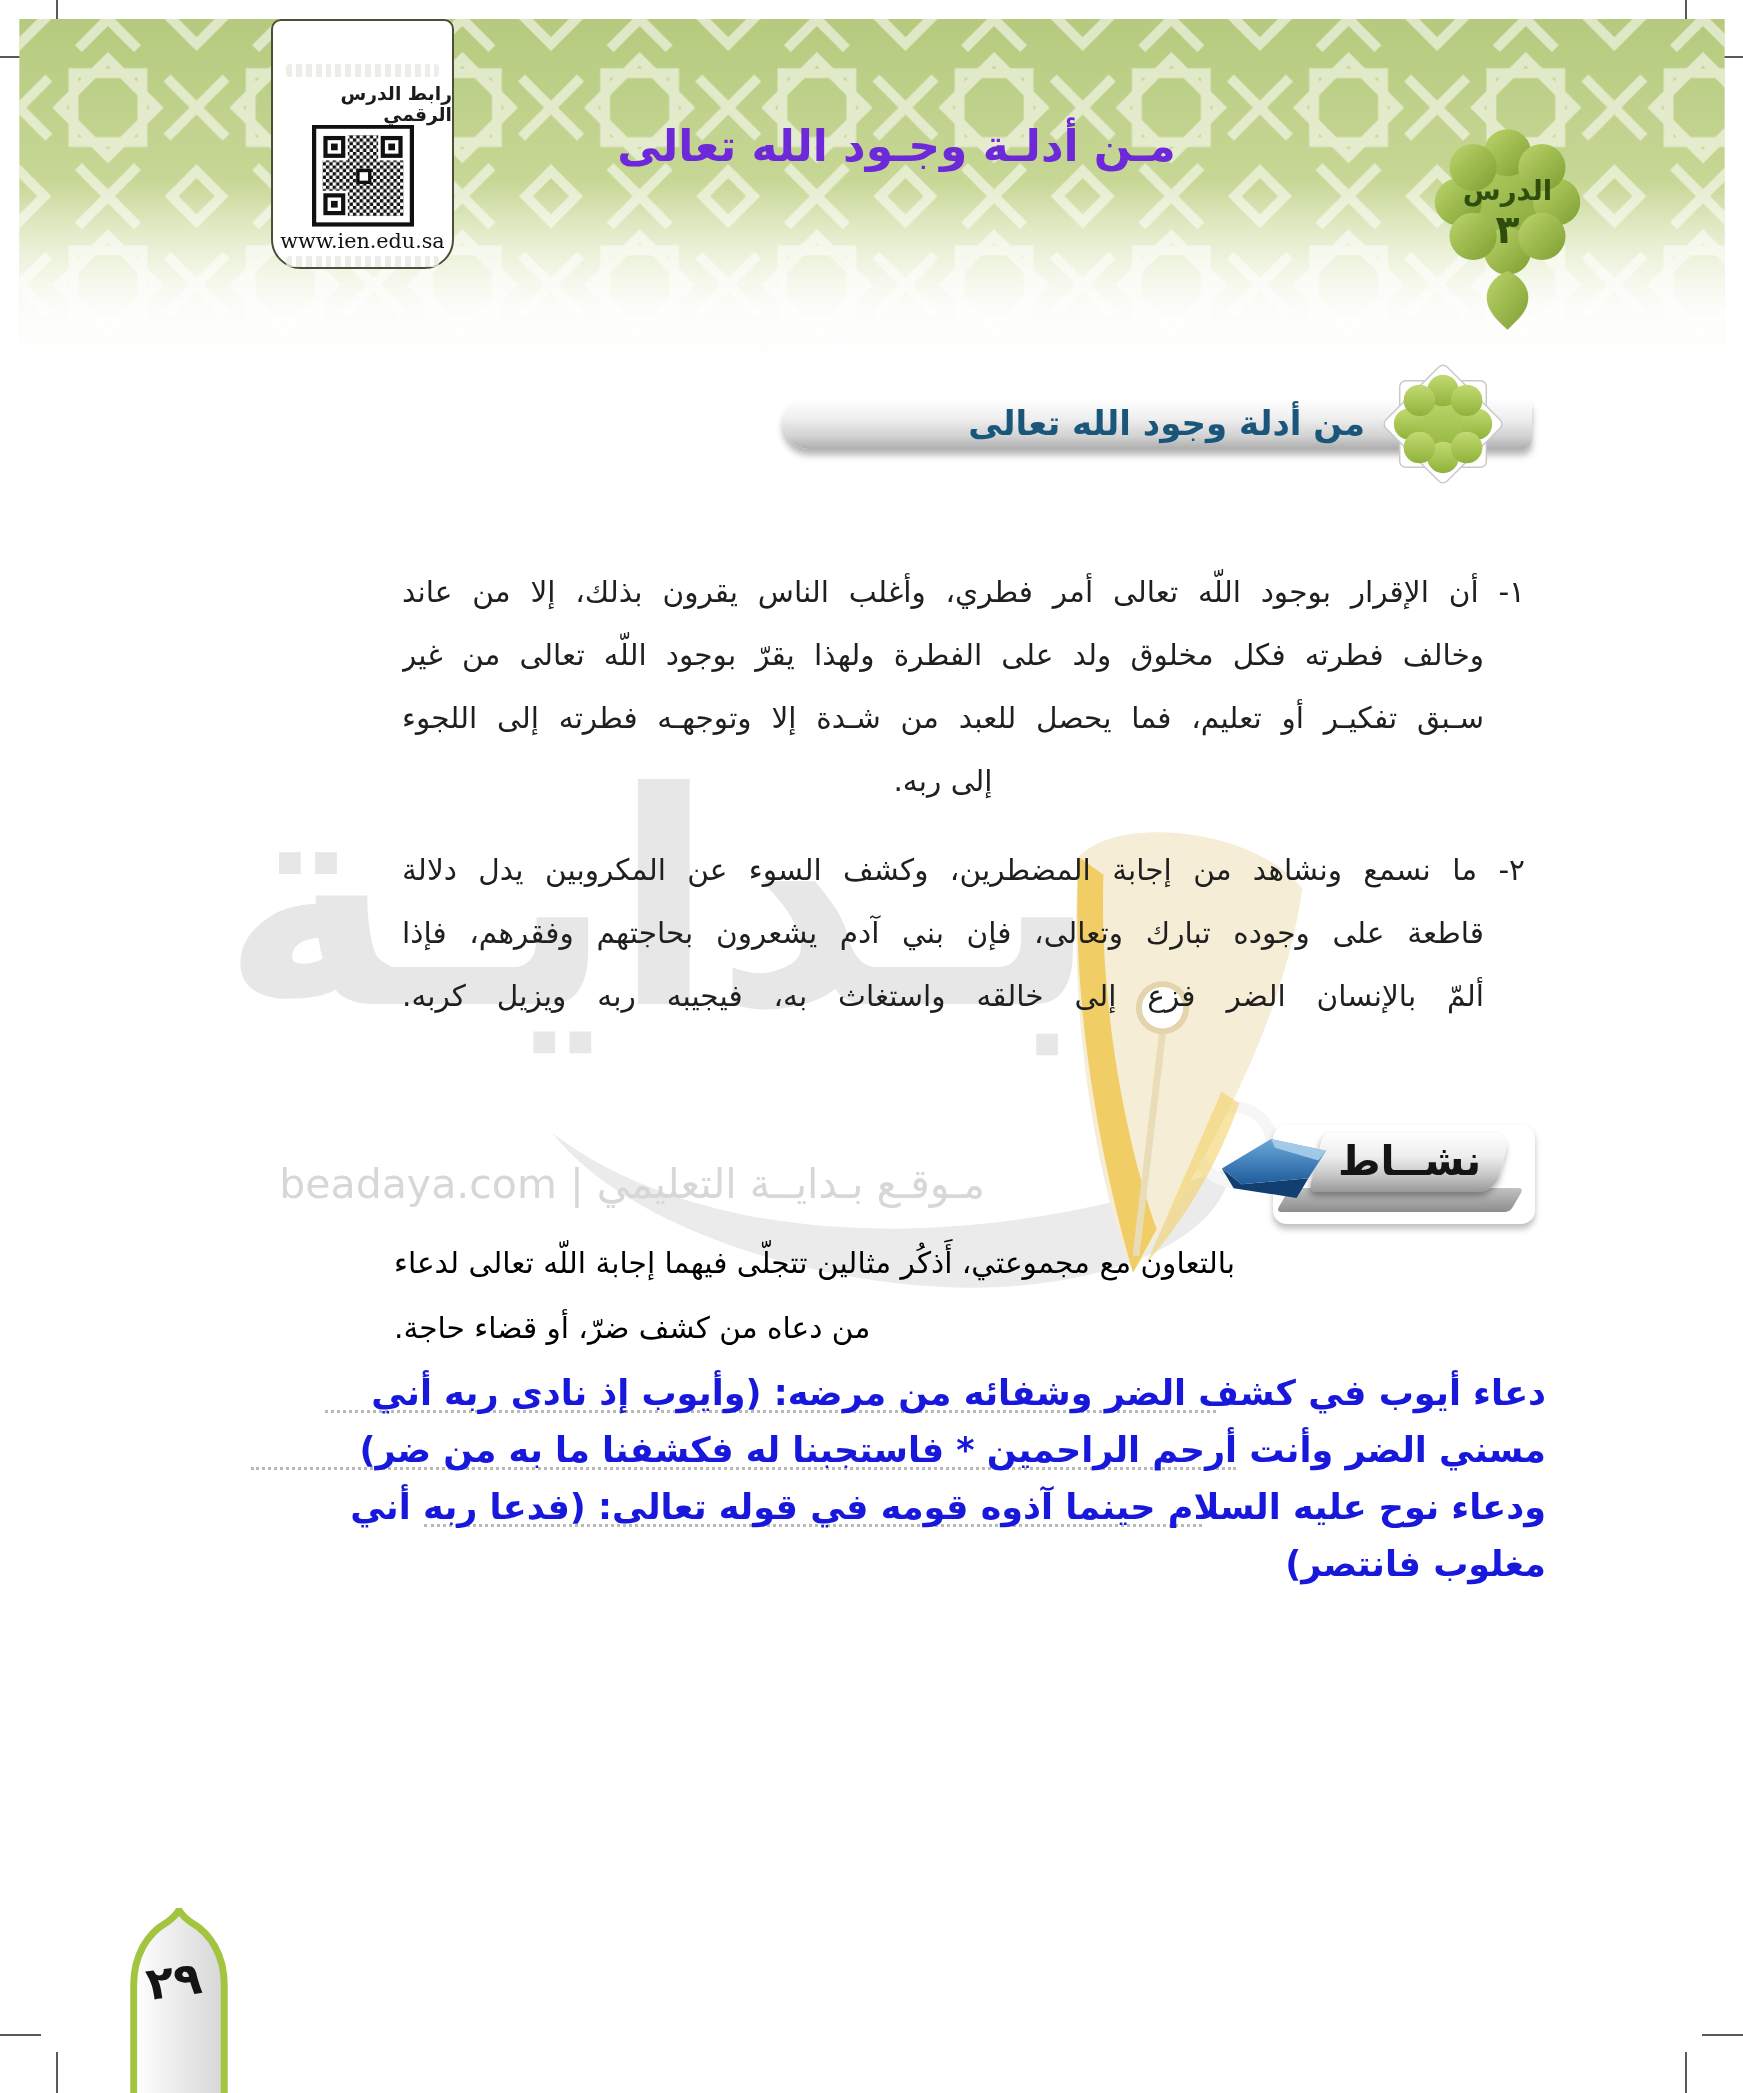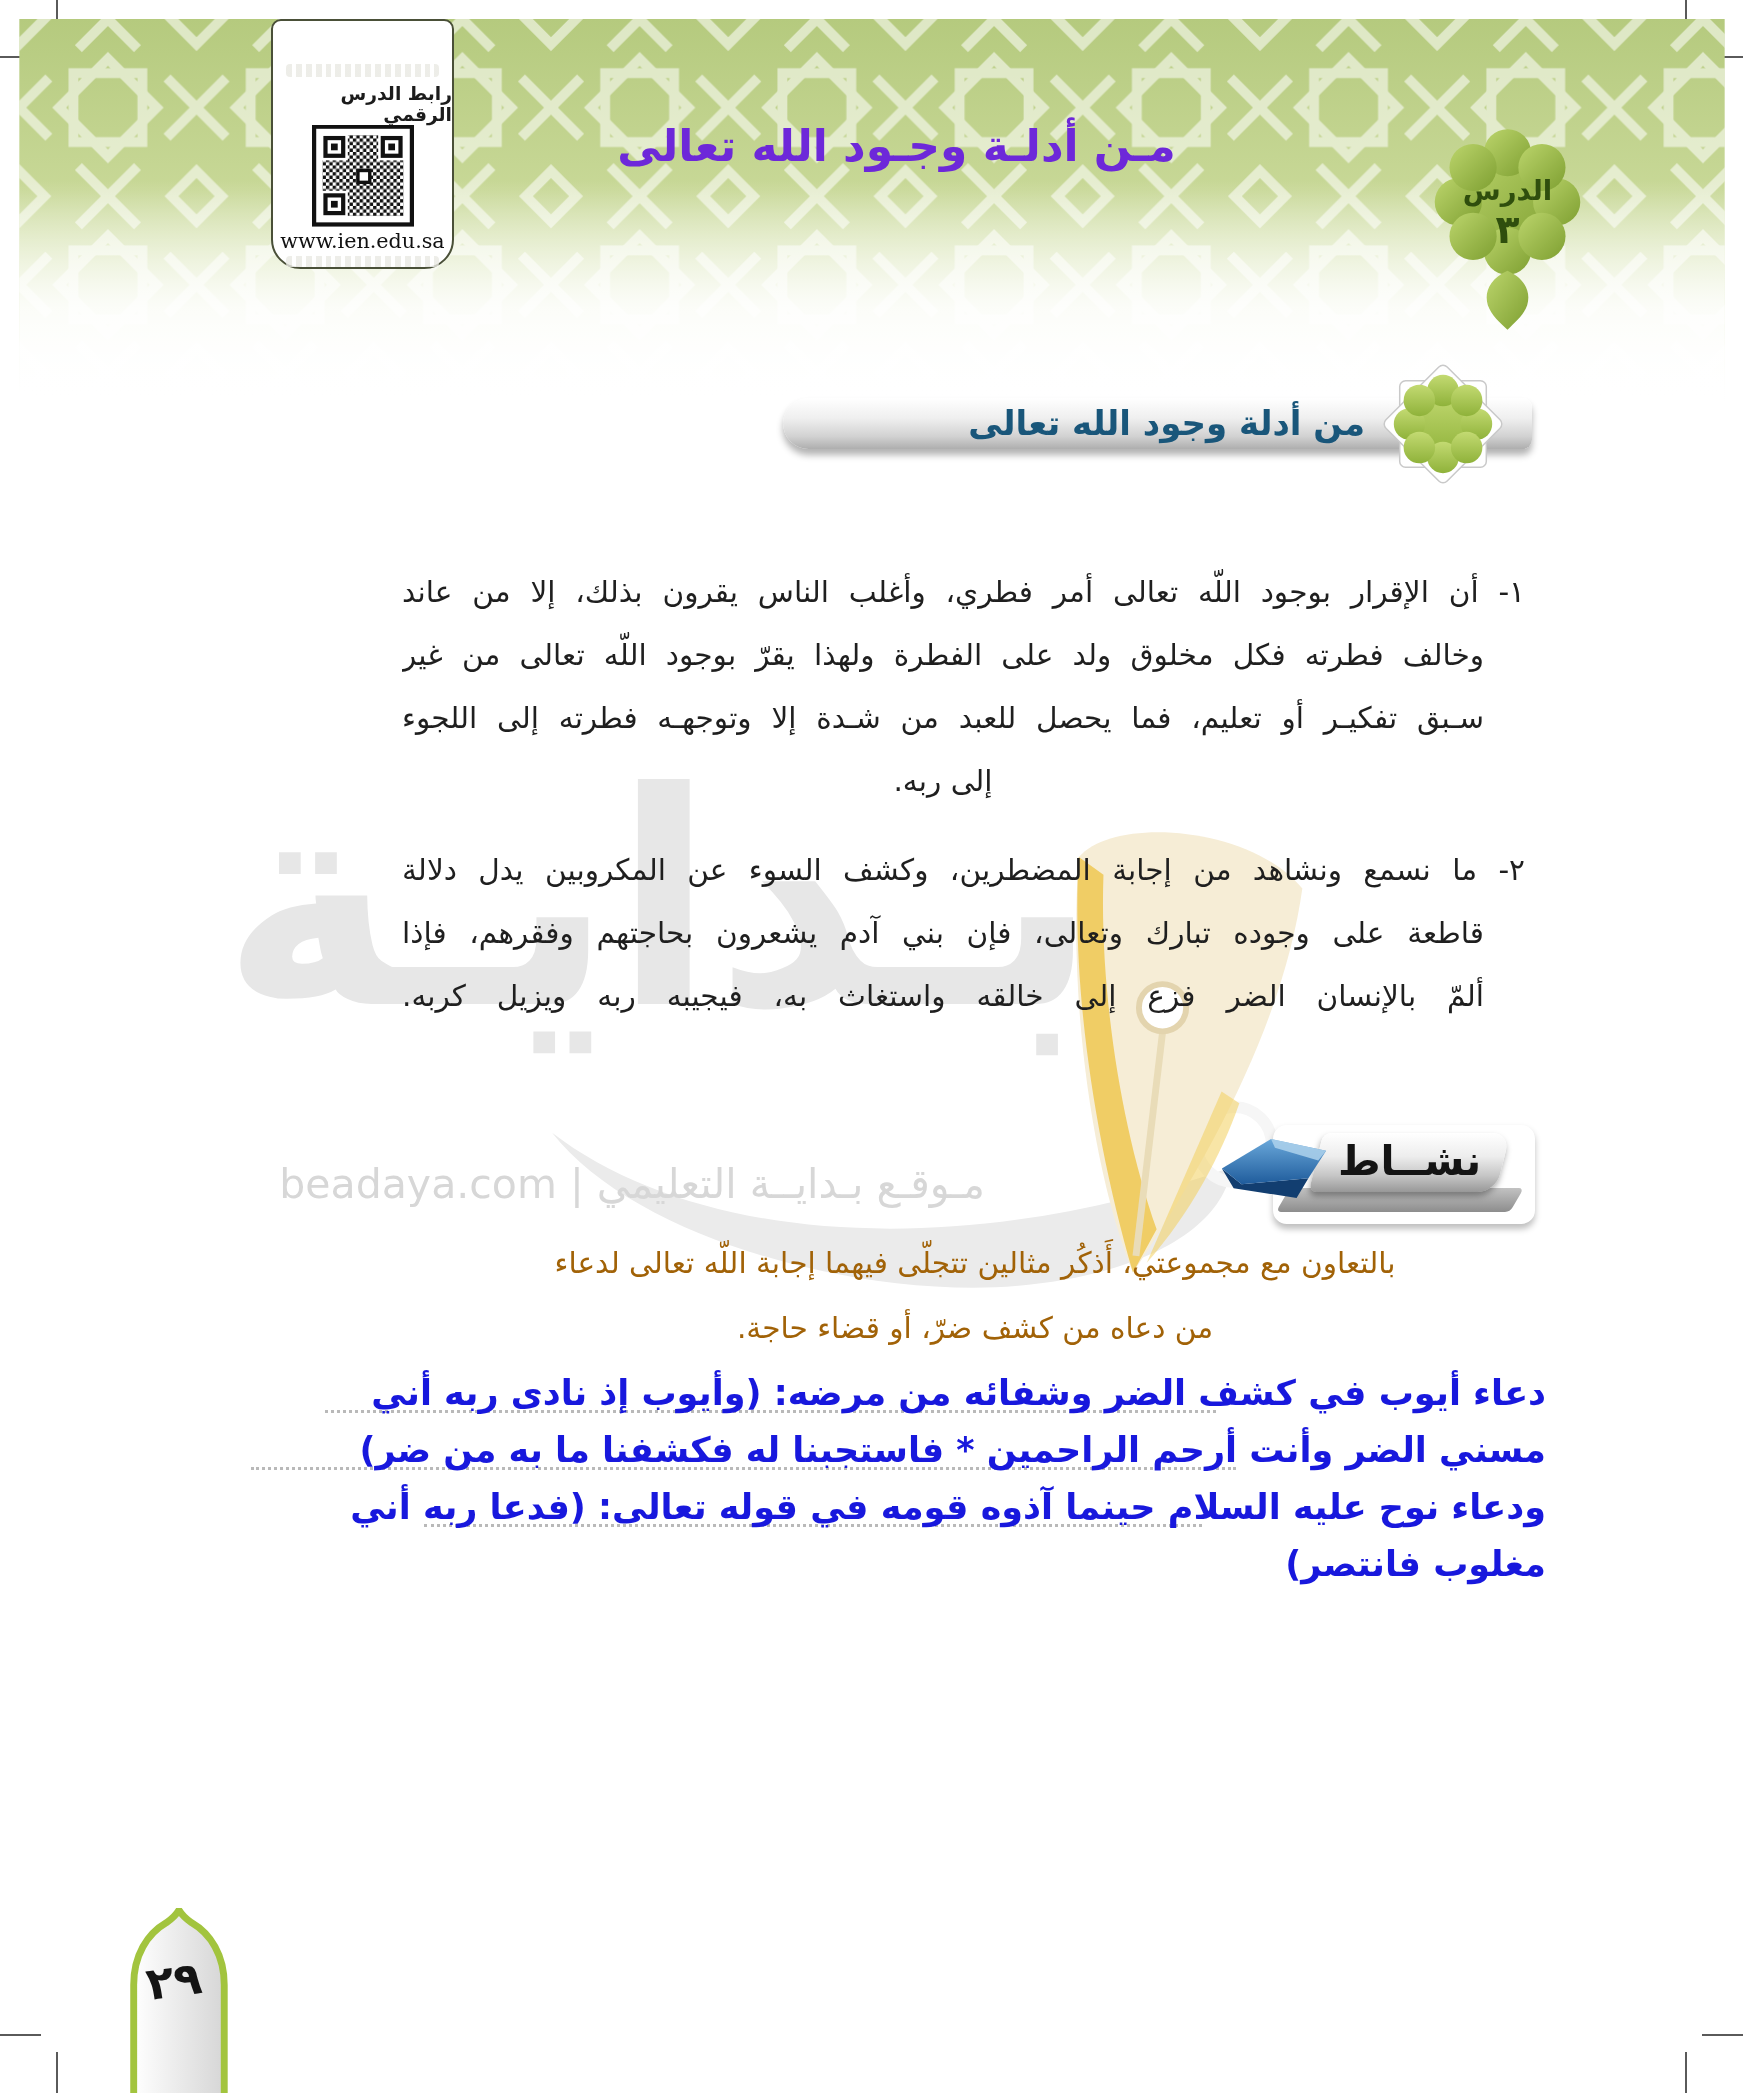--- a/index.html
+++ b/index.html
@@ -47,21 +47,21 @@
               background:linear-gradient(180deg,#c2c2c2,#8d8d8d);border-radius:4.9px;z-index:3;}
   .act-bar{left:1316px;top:1133px;width:187px;height:59px;transform:skewX(-14deg);
            border-radius:7.9px 17.7px 17.7px 7.9px;
            background:linear-gradient(180deg,#ffffff 0%,#ededed 40%,#c6c6c6 72%,#989898 100%);
            box-shadow:0 3.9px 5.9px rgba(0,0,0,.35);z-index:4;}
   .act-bar-inner{transform:skewX(14deg);width:100%;height:59px;line-height:57px;text-align:center;
                  font-size:41px;font-weight:bold;color:#141414;}
   .act-icon{left:1214px;top:1129px;z-index:5;}
 
   .red-block{left:394px;top:1231px;width:1162px;z-index:3;}
-  .red-line{height:65px;line-height:65px;font-size:29.6px;color:#a16207;text-align:center;}
+  .red-line{height:65px;line-height:65px;font-size:29.6px;color:#000000;text-align:left;}
 
   .blue-block{left:177px;top:1365px;width:1369px;z-index:3;}
   .blue-line{height:57px;line-height:57px;font-size:35px;font-weight:bold;color:#1818dd;}
 
   .dotline{position:absolute;border-bottom:3.9px dotted #b9b9b9;z-index:2;}
 
   
   .wm{z-index:0;}
   .wm-brand{left:167px;top:680px;width:985px;font-size:296px;line-height:1.5;font-weight:bold;
             color:#e7e7e7;text-align:center;}

